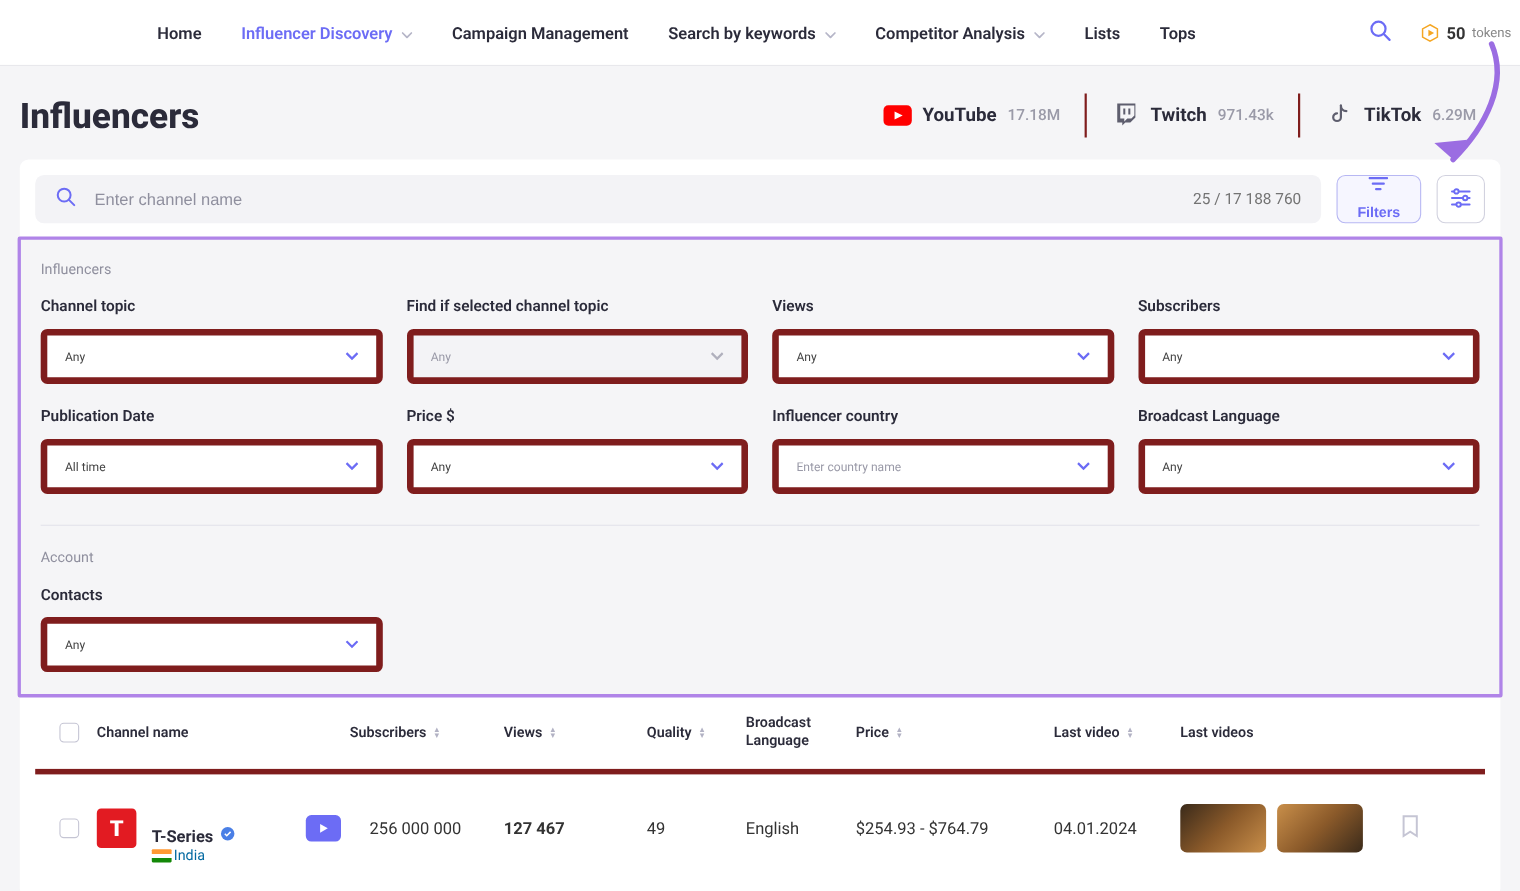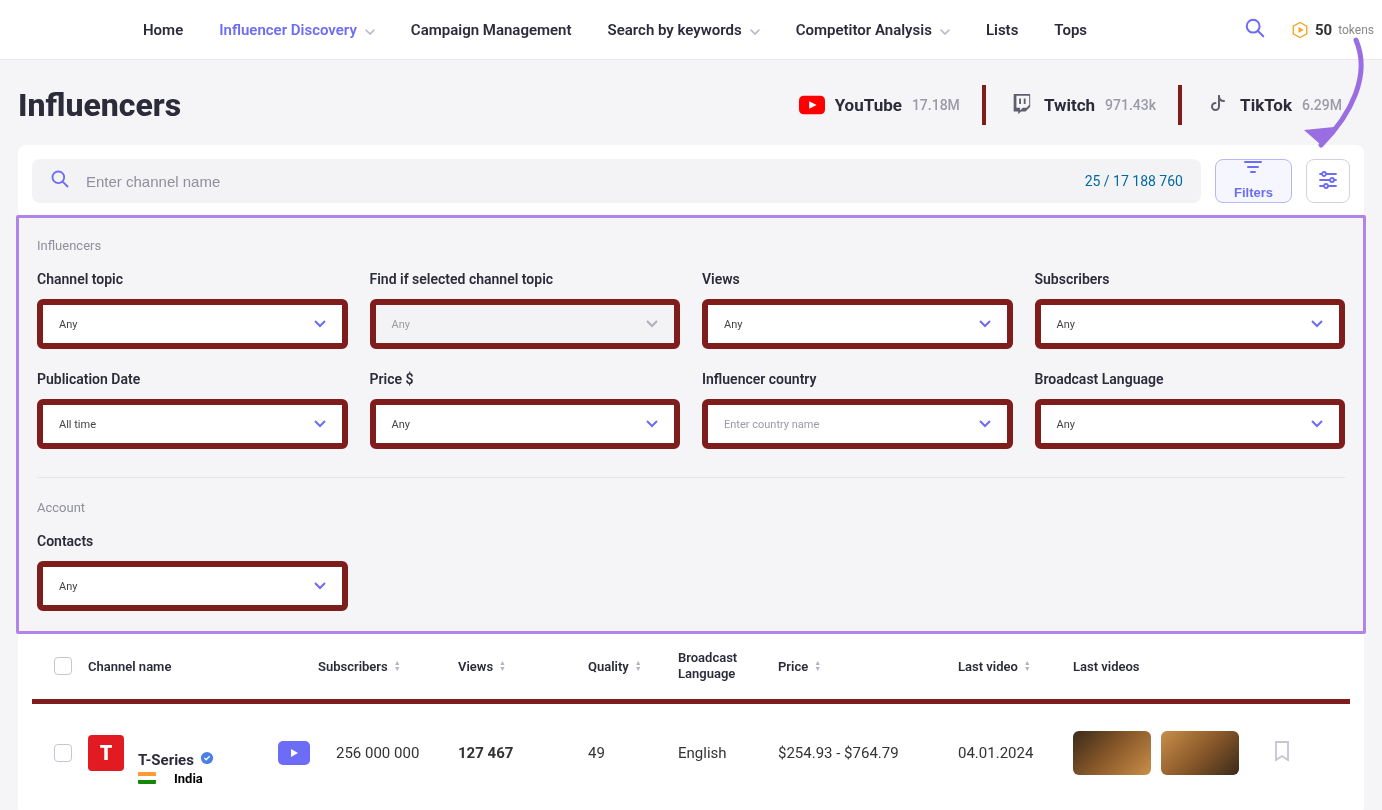--- a/index.html
+++ b/index.html
@@ -17,36 +17,36 @@
   .tokens-count { font-weight: 700; font-size: 15px; color: #333; }
   .tokens-label { font-size: 12px; color: #888; }
 
   
   .page-wrap { background: #f5f5f7; padding: 25px 18px 0 18px; }
   .page-header { display: flex; align-items: center; margin-bottom: 20px; position: relative; }
   .page-title { font-size: 32px; font-weight: 800; color: #2b2b3a; }
   .header-spacer { flex: 1; }
   .platform-tabs { display: flex; align-items: center; gap: 0; position: relative; }
   .platform-tab { display: flex; align-items: center; gap: 10px; padding: 0 22px; cursor: pointer; height: 40px; }
-  .platform-tab + .platform-tab { border-left: 4px solid #7f1d1d; }
+  .platform-tab + .platform-tab { border-left: 2px solid #7f1d1d; }
   .platform-name { font-weight: 700; font-size: 17px; color: #2b2b3a; }
   .platform-count { font-size: 14px; color: #9a9aa8; font-weight: 500; }
   .platform-icon { width: 26px; height: 26px; display: flex; align-items: center; justify-content: center; }
   .yt-icon svg { width: 28px; height: 20px; }
   .twitch-icon svg { width: 22px; height: 24px; }
   .tiktok-icon svg { width: 24px; height: 24px; }
 
   
   .card { background: #fff; border-radius: 8px; padding: 14px; position: relative; }
   .search-row { display: flex; align-items: center; gap: 14px; }
   .search-box { flex: 1; background: #f3f3f6; border-radius: 8px; height: 44px; display: flex; align-items: center; padding: 0 18px; }
   .search-box svg { width: 20px; height: 20px; color: #6c6cf5; margin-right: 16px; }
   .search-input { flex: 1; border: none; background: transparent; font-size: 15px; color: #4c1d95; outline: none; }
   .search-input::placeholder { color: #8f8f9e; }
-  .search-counter { font-size: 14px; color: #0369a1; }
+  .search-counter { font-size: 14px; color: #737373; }
   .filters-btn { display: flex; align-items: center; gap: 8px; height: 44px; padding: 0 18px; border: 1.5px solid #b7b7f3; border-radius: 8px; color: #6c6cf5; font-weight: 600; font-size: 13px; background: #f6f6ff; cursor: pointer; flex-direction: column; }
   .filters-btn svg { width: 18px; height: 14px; }
   .settings-btn { width: 44px; height: 44px; border: 1.5px solid #d2d2df; border-radius: 8px; display: flex; align-items: center; justify-content: center; color: #6c6cf5; cursor: pointer; background: #fff; }
   .settings-btn svg { width: 20px; height: 18px; }
 
   
   .filter-panel { border: 3px solid #b084e8; border-radius: 2px; margin: 12px -16px 0 -16px; padding: 20px 18px 20px 18px; background: #f5f5f7; }
   .filter-section-label { font-size: 13px; color: #8f8f9e; margin-bottom: 18px; }
   .filter-grid { display: grid; grid-template-columns: repeat(4, 1fr); gap: 22px 22px; }
   .filter-field { display: flex; flex-direction: column; gap: 12px; }
@@ -65,21 +65,21 @@
   .sort-icons { display: inline-flex; flex-direction: column; font-size: 7px; line-height: 6px; color: #b2b2c4; margin-left: 2px; }
   .checkbox { width: 18px; height: 18px; border: 1.5px solid #c5c5d4; border-radius: 4px; cursor: pointer; margin-left: 18px; }
 
   
   .table-row { display: grid; grid-template-columns: 52px 230px 140px 130px 90px 100px 180px 115px 200px 60px; align-items: center; padding: 16px 4px; font-size: 15px; }
   .cell-channel { display: flex; align-items: center; gap: 14px; }
   .avatar { width: 36px; height: 36px; border-radius: 4px; background: #e21b22; display: flex; align-items: center; justify-content: center; color: #fff; font-size: 20px; font-weight: 900; }
   .channel-meta { display: flex; flex-direction: column; gap: 2px; }
   .channel-name-row { display: flex; align-items: center; gap: 6px; font-weight: 700; color: #2b2b3a; margin-top: 31px; }
   .verified { width: 14px; height: 14px; }
-  .channel-country { display: flex; align-items: center; gap: 18px; font-size: 13px; color: #000000; font-weight: bold; }
+  .channel-country { display: flex; align-items: center; gap: 2px; font-size: 13px; color: #0369a1; }
   .flag { width: 18px; height: 12px; background: linear-gradient(#ff9933 0 33%, #fff 33% 66%, #138808 66% 100%); border-radius: 1px; }
   .play-btn { width: 32px; height: 24px; background: #6c6cf5; border-radius: 5px; display: flex; align-items: center; justify-content: center; margin-left: -40px; margin-right: 12px;}
   .subs-cell { display: flex; align-items: center; gap: 14px; }
   .views-val { font-weight: 700; }
   .price-val { font-weight: 400; }
   .thumbs { display: flex; gap: 10px; }
   .thumb { width: 78px; height: 44px; border-radius: 6px; background: linear-gradient(135deg,#3a2a1a,#8b5a2a,#c98f4a); }
   .thumb.t2 { background: linear-gradient(135deg,#c98f4a,#8b5a2a,#3a2a1a); }
   .bookmark { color: #c5c5d4; }
 

